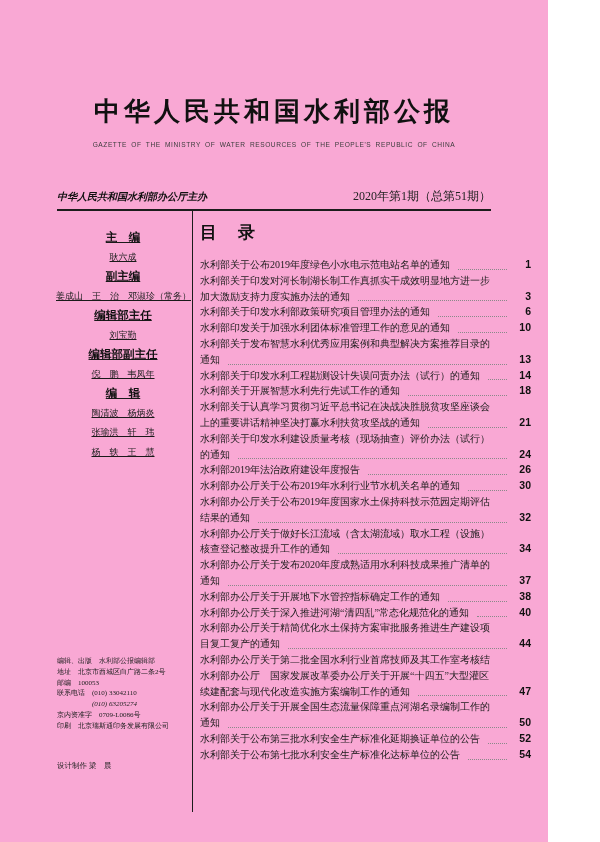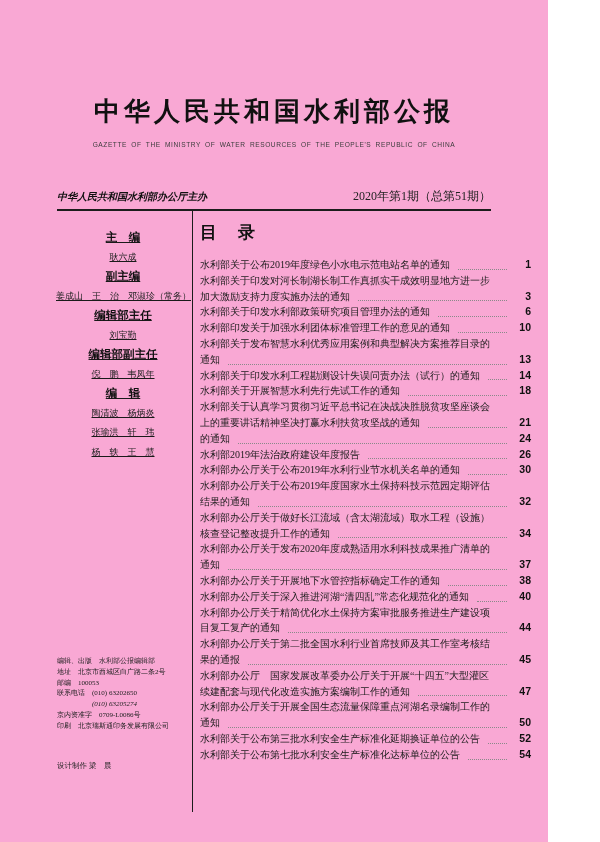--- a/index.html
+++ b/index.html
@@ -111,21 +111,21 @@
         <div class="sidebar-name">张瑜洪　轩　玮</div>
         <div class="sidebar-name">杨　轶　王　慧</div>
       </div>
   </div>
 
   <div class="pub-block">
     <div>
         <div class="pub-line">编辑、出版　水利部公报编辑部</div>
         <div class="pub-line">地址　北京市西城区白广路二条2号</div>
         <div class="pub-line">邮编　100053</div>
-        <div class="pub-line">联系电话　(010) 63202650</div>
+        <div class="pub-line">联系电话　(010) 33042110</div>
         <div class="pub-line indent">(010) 63205274</div>
         <div class="pub-line">京内资准字　0709-L0086号</div>
         <div class="pub-line">印刷　北京瑞斯通印务发展有限公司</div>
       </div>
     <div class="designer">设计制作 梁　晨</div>
   </div>
 
   <div class="toc">
     <div class="toc-heading">目　录</div>
     <div class="toc-entries">
@@ -182,20 +182,21 @@
         </div>
         <div class="toc-entry">
           <div class="toc-line">水利部关于认真学习贯彻习近平总书记在决战决胜脱贫攻坚座谈会</div>
           <div class="toc-line toc-line-last">
             <span class="toc-text">上的重要讲话精神坚决打赢水利扶贫攻坚战的通知</span>
             <span class="leader"></span>
             <span class="toc-page">21</span>
           </div>
         </div>
         <div class="toc-entry">
+          <div class="toc-line">水利部关于印发水利建设质量考核（现场抽查）评价办法（试行）</div>
           <div class="toc-line toc-line-last">
             <span class="toc-text">的通知</span>
             <span class="leader"></span>
             <span class="toc-page">24</span>
           </div>
         </div>
         <div class="toc-entry">
           <div class="toc-line toc-line-last">
             <span class="toc-text">水利部2019年法治政府建设年度报告</span>
             <span class="leader"></span>
@@ -250,25 +251,20 @@
         <div class="toc-entry">
           <div class="toc-line">水利部办公厅关于精简优化水土保持方案审批服务推进生产建设项</div>
           <div class="toc-line toc-line-last">
             <span class="toc-text">目复工复产的通知</span>
             <span class="leader"></span>
             <span class="toc-page">44</span>
           </div>
         </div>
         <div class="toc-entry">
           <div class="toc-line">水利部办公厅关于第二批全国水利行业首席技师及其工作室考核结</div>
-          <div class="toc-line toc-line-last">
-            <span class="toc-text">果的通报</span>
-            <span class="leader"></span>
-            <span class="toc-page">45</span>
-          </div>
         </div>
         <div class="toc-entry">
           <div class="toc-line">水利部办公厅　国家发展改革委办公厅关于开展“十四五”大型灌区</div>
           <div class="toc-line toc-line-last">
             <span class="toc-text">续建配套与现代化改造实施方案编制工作的通知</span>
             <span class="leader"></span>
             <span class="toc-page">47</span>
           </div>
         </div>
         <div class="toc-entry">

